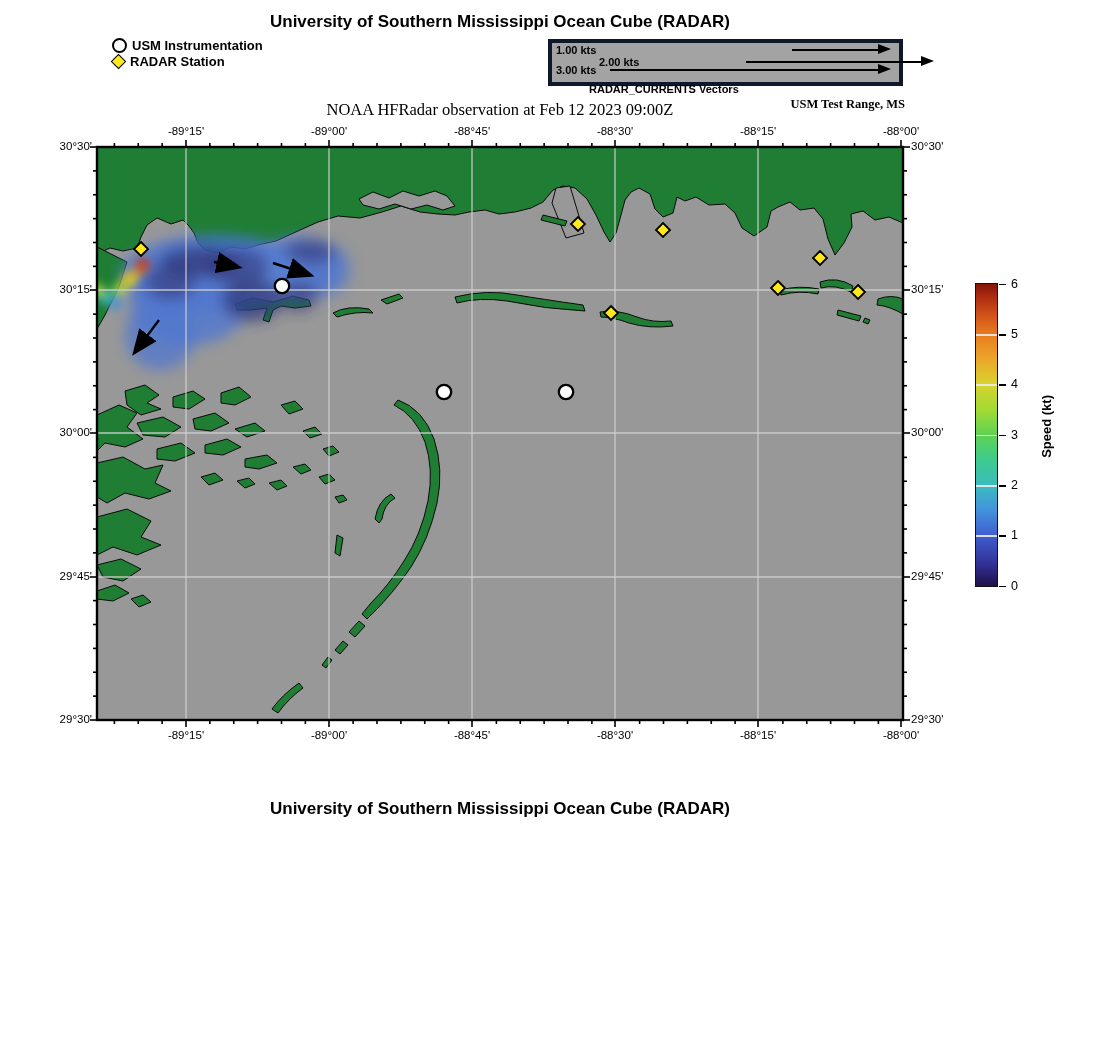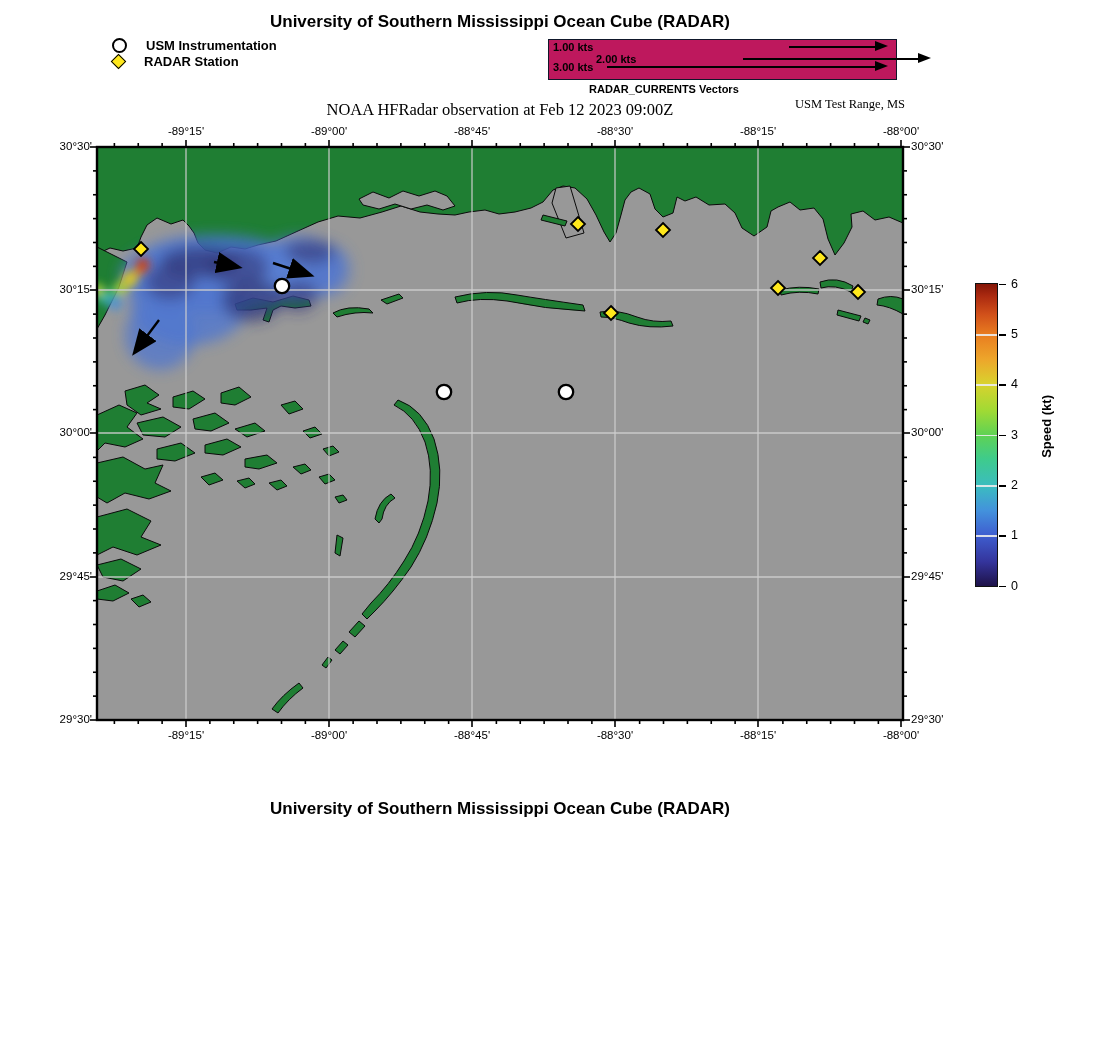--- a/index.html
+++ b/index.html
@@ -1,27 +1,27 @@
 <!DOCTYPE html>
 <html><head>
 <meta charset="utf-8">
 <style>
   html,body{margin:0;padding:0;background:#fff;}
   body{width:1100px;height:1050px;position:relative;font-family:"Liberation Sans",sans-serif;color:#000;overflow:hidden;}
   .abs{position:absolute;}
   .title-main{top:12px;left:0;width:1000px;text-align:center;font-size:17px;font-weight:bold;}
   .title-bottom{top:799px;left:0;width:1000px;text-align:center;font-size:17px;font-weight:bold;}
   .obs-title{top:100px;left:0;width:1000px;text-align:center;font-size:16.5px;font-weight:normal;font-family:"Liberation Serif",serif;}
-  .range-label{top:97px;left:760px;width:145px;text-align:right;font-size:12.5px;font-weight:normal;font-family:"Liberation Serif",serif;}
+  .range-label{top:97px;left:760px;width:145px;text-align:right;font-size:12.5px;font-weight:bold;font-family:"Liberation Serif",serif;}
   .legend{top:37px;left:112px;}
   .legend-row{display:flex;align-items:center;height:16px;}
   .legend-circle{width:11px;height:11px;border:2.2px solid #000;border-radius:50%;background:#fff;flex:0 0 auto;}
   .legend-diamond{width:9px;height:9px;border:1.8px solid #000;background:#ffe81c;transform:rotate(45deg);margin:1px;flex:0 0 auto;}
-  .legend-label{margin-left:19px;font-size:13px;font-weight:bold;white-space:nowrap;}
-  .scale-box{top:39px;left:548px;width:347px;height:39px;border:1px solid #0f172a;background:#be185d;}
+  .legend-label{margin-left:5px;font-size:13px;font-weight:bold;white-space:nowrap;}
+  .scale-box{top:39px;left:548px;width:347px;height:39px;border:4px solid #0f172a;background:#a3a3a3;}
   .scale-row{position:absolute;left:0;width:100%;height:12px;}
   .scale-row .lbl{position:absolute;left:4px;top:0;font-size:11px;font-weight:bold;line-height:12px;}
   .scale-line{position:absolute;top:5px;height:1.6px;background:#000;}
   .scale-head{position:absolute;top:0;width:0;height:0;border-left:13px solid #000;border-top:5.5px solid transparent;border-bottom:5.5px solid transparent;}
   .vectors-caption{top:83px;left:549px;font-size:11px;font-weight:bold;padding-left:40px;}
   .tick-label{position:absolute;font-size:11.5px;white-space:nowrap;}
   .lon-label{transform:translateX(-50%);}
   .lat-left{width:42px;text-align:right;}
   .colorbar-bar{border:1.5px solid #111;}
   .cb-tick{position:absolute;height:1.6px;background:#000;}

